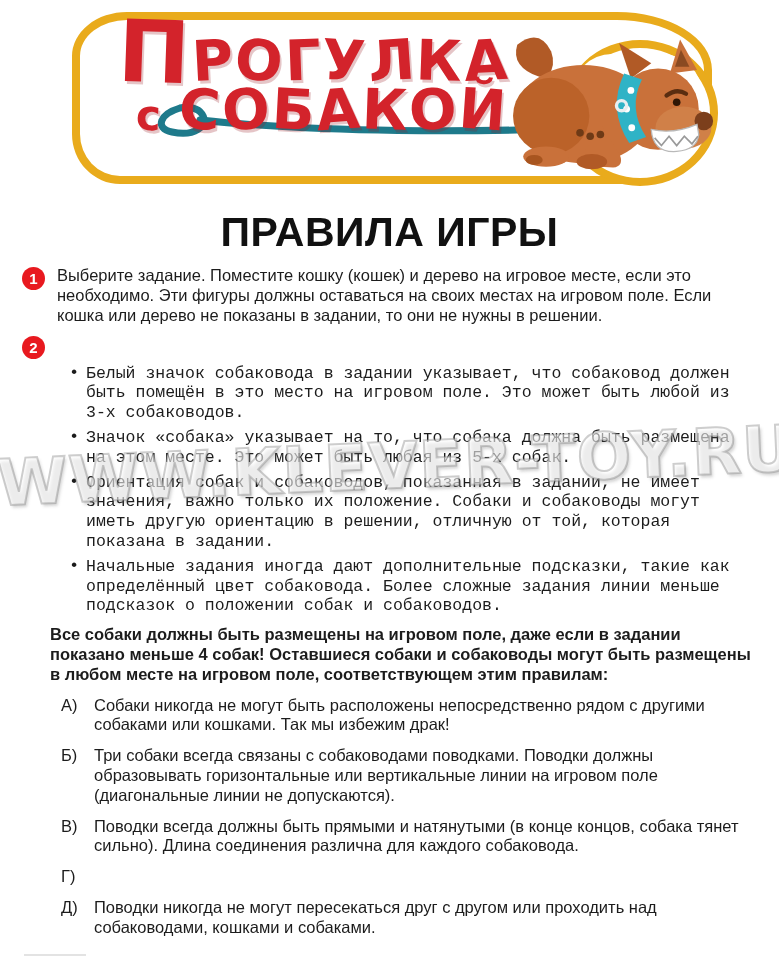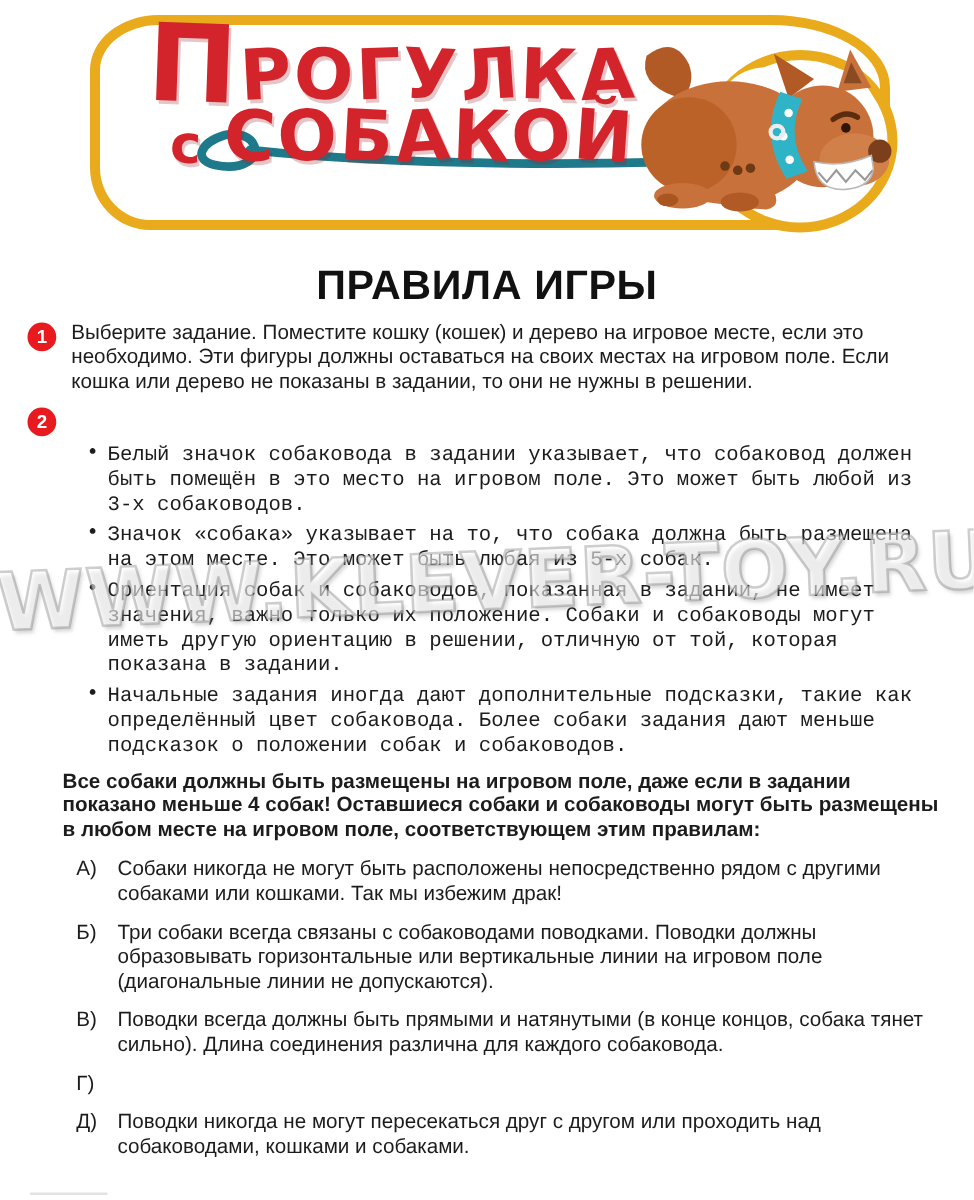--- a/index.html
+++ b/index.html
@@ -38,21 +38,21 @@
     margin-right:2px;
   }
   .logo-line1 span:first-child{font-size:86px;line-height:.8;}
   .logo-line2{margin-left:18px;margin-top:-4px;}
   .logo-line2 span:first-child{font-size:42px;}
   .leash{position:absolute;left:78px;top:86px;width:470px;height:46px;z-index:2;}
   .dog{position:absolute;right:-2px;top:14px;width:212px;height:156px;z-index:4;}
   
   .title{
     margin:208px 0 0 0;text-align:center;
-    font-size:33px;font-weight:700;letter-spacing:.5px;color:#111;
+    font-size:41px;font-weight:700;letter-spacing:.5px;color:#111;
   }
   .intro{margin:8px 0 0 56px;max-width:508px;}
   .step{display:flex;gap:12px;padding-left:22px;margin-top:9px;}
   .badge{
     flex:0 0 23px;width:23px;height:23px;border-radius:50%;
     background:#e8191f;color:#fff;text-align:center;
     font-size:15px;font-weight:700;line-height:23px;margin-top:1px;
   }
   .step p{margin:0;max-width:692px;}
   ul.bullets{margin:5px 0 0 0;padding:0 0 0 86px;list-style:none;}
@@ -169,21 +169,21 @@
   </div>
 
   <div class="step">
     <div class="badge">2</div>
   </div>
 
   <ul class="bullets">
     <li>Белый значок собаковода в задании указывает, что собаковод должен быть помещён в это место на игровом поле. Это может быть любой из 3-х собаководов.</li>
     <li>Значок «собака» указывает на то, что собака должна быть размещена на этом месте. Это может быть любая из 5-х собак.</li>
     <li>Ориентация собак и собаководов, показанная в задании, не имеет значения, важно только их положение. Собаки и собаководы могут иметь другую ориентацию в решении, отличную от той, которая показана в задании.</li>
-    <li>Начальные задания иногда дают дополнительные подсказки, такие как определённый цвет собаковода. Более собаки задания дают меньше подсказок о положении собак и собаководов.</li>
+    <li>Начальные задания иногда дают дополнительные подсказки, такие как определённый цвет собаковода. Более сложные задания линии меньше подсказок о положении собак и собаководов.</li>
   </ul>
 
   <p class="mid">Все собаки должны быть размещены на игровом поле, даже если в задании показано меньше 4 собак! Оставшиеся собаки и собаководы могут быть размещены в любом месте на игровом поле, соответствующем этим правилам:</p>
 
   <div class="lettered">
     <div class="lrow">
       <span class="lab">А)</span>
       <p>Собаки никогда не могут быть расположены непосредственно рядом с другими собаками или кошками. Так мы избежим драк!</p>
     </div>
     <div class="lrow">

